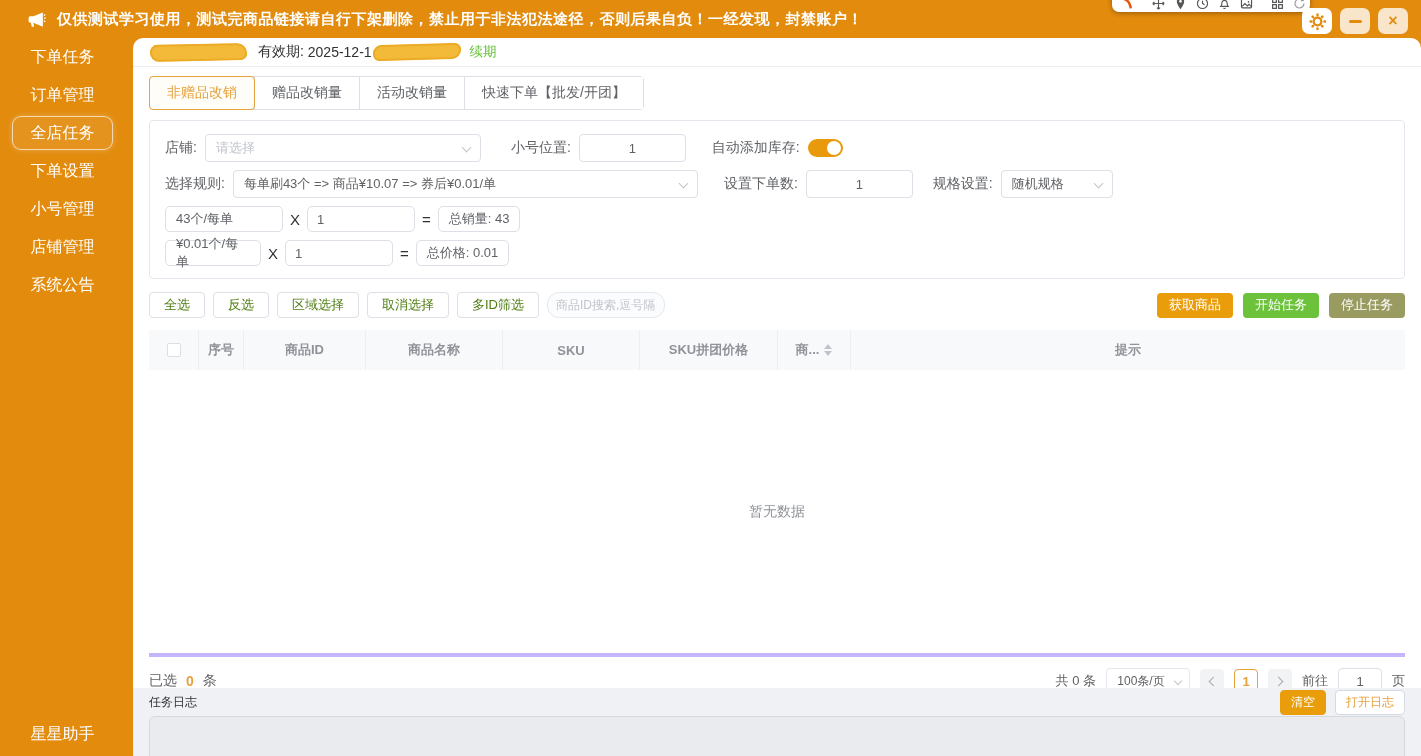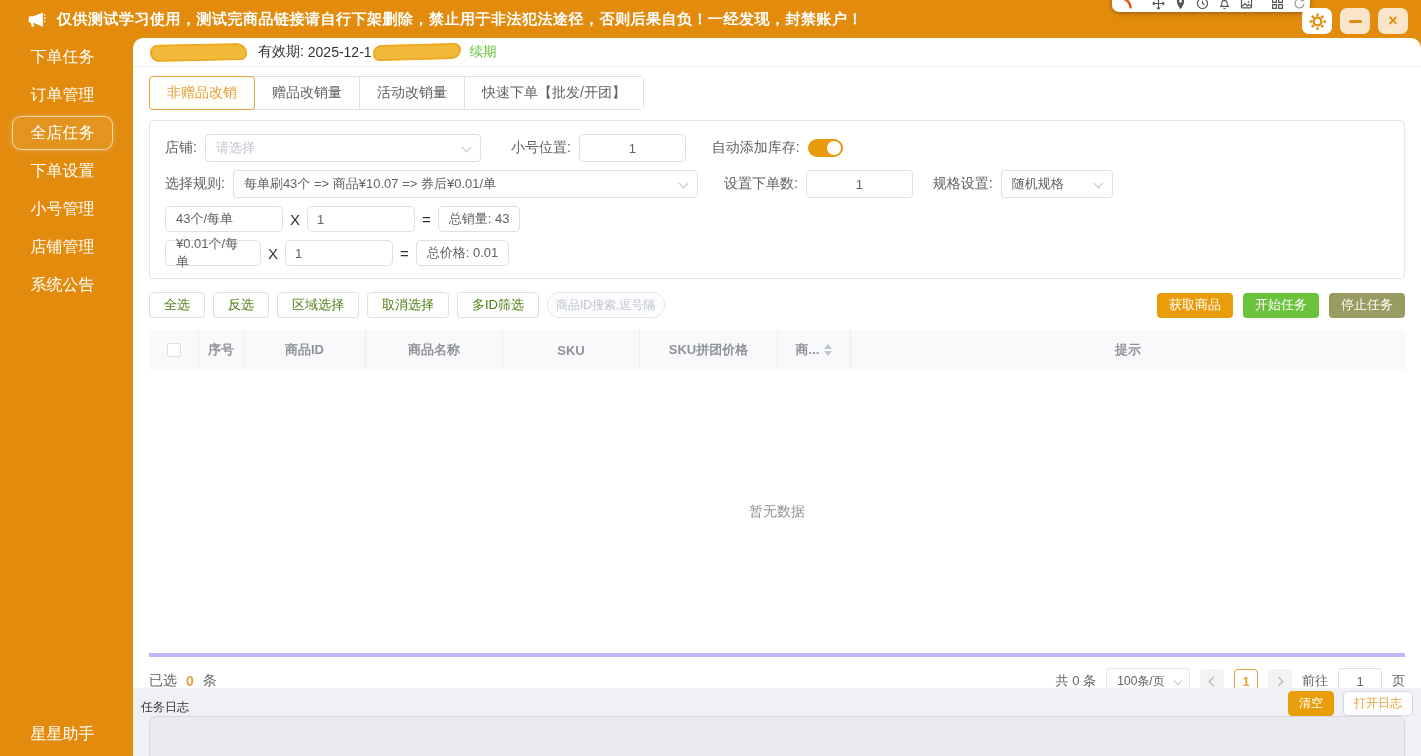--- a/index.html
+++ b/index.html
@@ -98,21 +98,21 @@
   .size-sel { width:84px; height:26px; border:1px solid #E4E7ED; border-radius:4px; display:flex; align-items:center; justify-content:center; padding-right:14px; position:relative; font-size:12px; color:#606266; cursor:pointer; }
   .size-sel .chev { position:absolute; right:8px; top:9px; width:6px; height:6px; border-left:1.5px solid #C0C4CC; border-bottom:1.5px solid #C0C4CC; transform:rotate(-45deg); }
   .pg-btn { width:24px; height:24px; border-radius:4px; background:#F2F3F5; display:flex; align-items:center; justify-content:center; cursor:pointer; }
   .pg-btn .chl { width:7px; height:7px; border-left:1.5px solid #A8ABB2; border-bottom:1.5px solid #A8ABB2; transform:rotate(45deg); margin-left:3px; }
   .pg-btn .chr { width:7px; height:7px; border-left:1.5px solid #A8ABB2; border-bottom:1.5px solid #A8ABB2; transform:rotate(-135deg); margin-right:3px; }
   .pg-cur { width:24px; height:24px; border-radius:4px; border:1px solid #E6A23C; color:#E6A23C; background:#fff; display:flex; align-items:center; justify-content:center; font-weight:600; cursor:pointer; }
   .goto-inp { width:44px; height:26px; border:1px solid #DCDFE6; border-radius:4px; text-align:center; font-size:13px; color:#606266; outline:none; font-family:inherit; }
 
   
   .log-section { position:absolute; left:0; right:0; top:650px; bottom:0; background:#F0F1F4; }
-  .log-head { height:28px; display:flex; align-items:flex-end; padding:0 8px; }
+  .log-head { height:28px; display:flex; align-items:center; padding:0 16px; }
   .log-title { font-size:12px; color:#303133; }
   .log-btns { margin-left:auto; display:flex; gap:9px; }
   .log-clear { background:#E99D0B; color:#fff; border:1px solid #E99D0B; border-radius:4px; font-size:12px; padding:3px 10px; cursor:pointer; font-family:inherit; }
   .log-open { background:#fff; color:#E6A23C; border:1px solid #D5D9E3; border-radius:4px; font-size:12px; padding:3px 10px; cursor:pointer; font-family:inherit; }
   .log-box { position:absolute; left:16px; right:16px; top:28px; height:80px; background:#E9EBEF; border:1px solid #D4D8DF; border-radius:6px; }
 </style>
 </head>
 <body>
 
 <div id="app">

